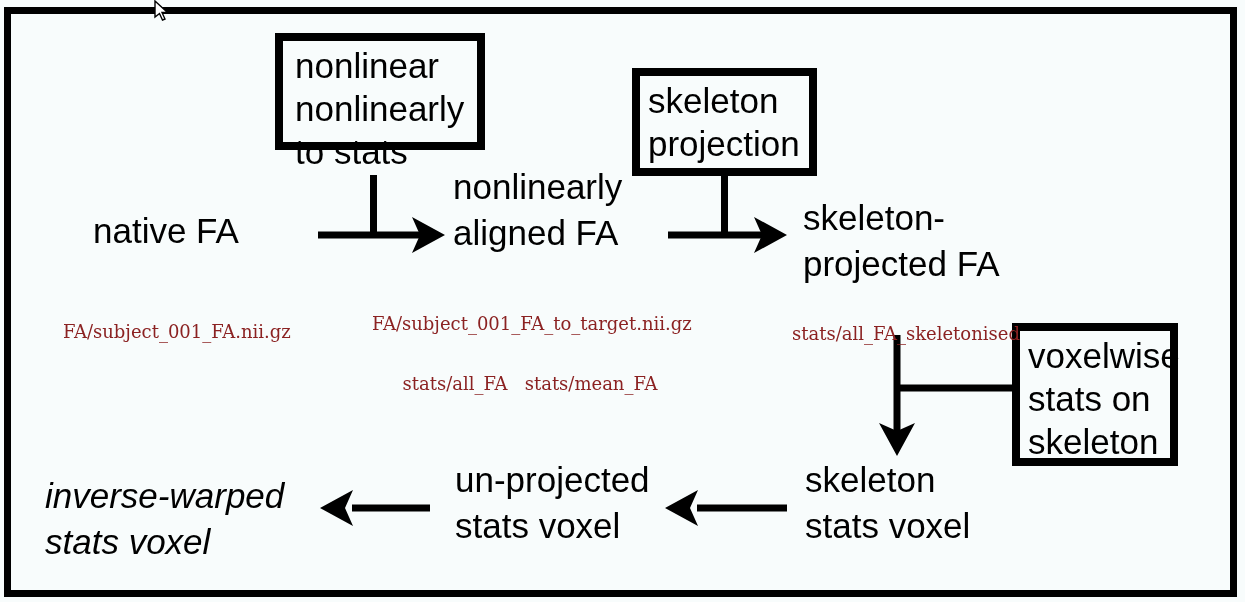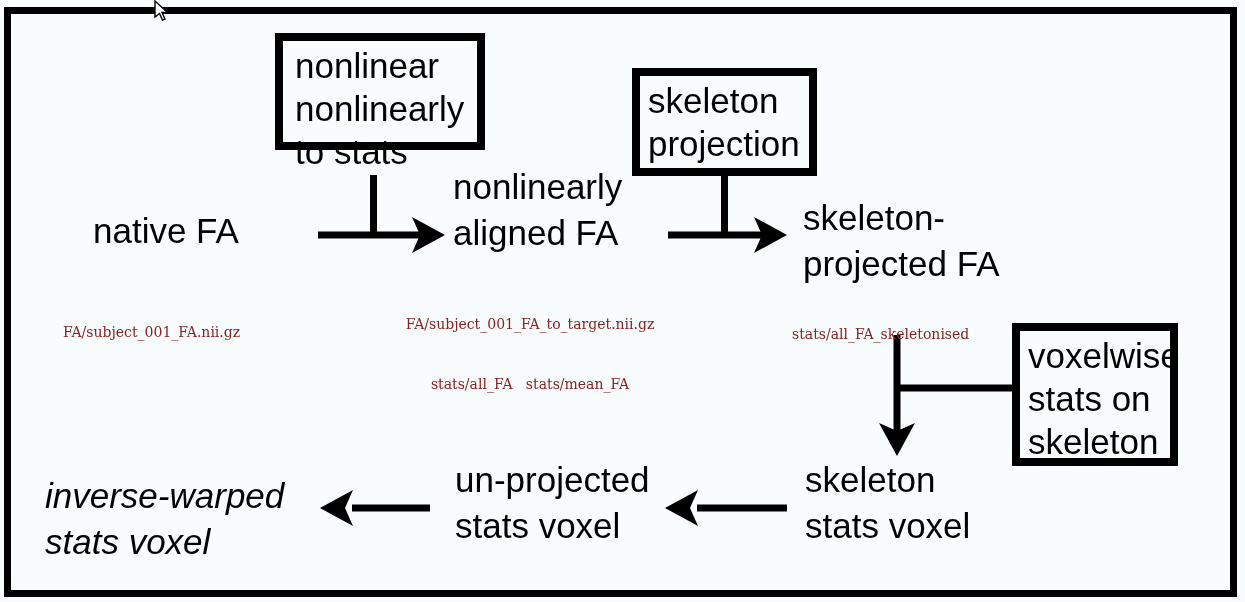--- a/index.html
+++ b/index.html
@@ -20,21 +20,21 @@
     font-size:35px;line-height:43px;color:var(--label,#000);
     background:var(--bg,#f8fcfc);
   }
   .pbox .bl{white-space:nowrap;}
   .label{
     position:absolute;font-size:35px;line-height:46px;color:var(--label,#000);
     white-space:nowrap;
   }
   .fpath{
     position:absolute;font-family:"DejaVu Serif",serif;
-    font-size:14px;line-height:20px;color:var(--fname,#8b2222);
+    font-size:18px;line-height:20px;color:var(--fname,#8b2222);
     white-space:pre;
   }
   .fpath.center{text-align:center;}
   .cursor{position:absolute;left:150px;top:0px;width:24px;height:24px;}
 </style>
 </head>
 <body>
 
 <div class="stage">
 

